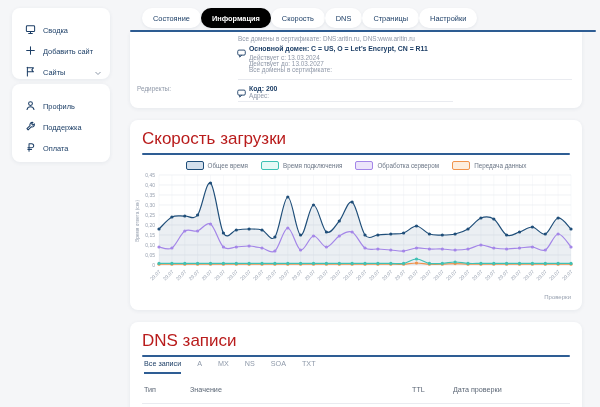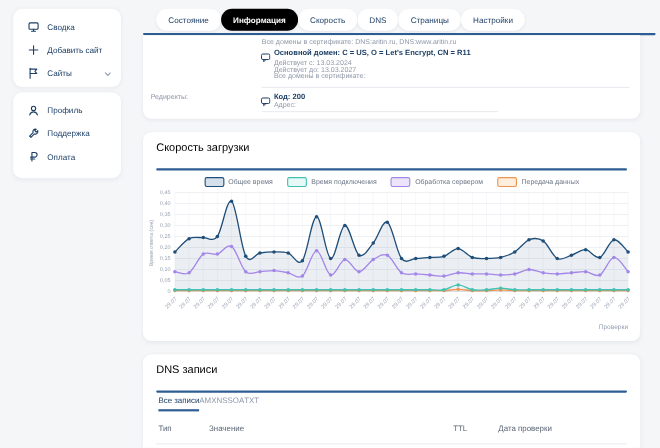--- a/index.html
+++ b/index.html
@@ -9,21 +9,21 @@
     font-family:"Liberation Sans",sans-serif;
     color:#1c3e66;
   }
   #page{position:absolute;inset:0}
   .card{position:absolute;background:#fff;border-radius:8px;box-shadow:0 1px 4px rgba(25,50,90,.07)}
 
   
   .side-card{left:12px;width:98px;padding:6px 0}
   #side-card-0{top:8px;height:59px}
   #side-card-1{top:84px;height:66px}
-  .side-item{display:flex;align-items:center;gap:7px;height:21px;padding:0 8px 0 13px;font-size:7.4px;cursor:pointer}
+  .side-item{display:flex;align-items:flex-end;gap:7px;height:21px;padding:0 8px 0 13px;font-size:7.4px;cursor:pointer}
   .side-item svg{flex:0 0 auto}
   .side-label{white-space:nowrap}
   .side-chevron{margin-left:auto}
 
   
   #tabs{position:absolute;left:142px;top:8px;display:flex;}
   .tab{height:20px;display:flex;align-items:center;padding:0 11px;background:#fff;border-radius:11px;
        font-size:7.4px;color:#1c3e66;box-shadow:0 1px 3px rgba(25,50,90,.08);cursor:pointer;white-space:nowrap}
   .tab.active{background:#000000;color:#fff;font-weight:bold}
 
@@ -41,31 +41,31 @@
   .cert-all{position:absolute;left:119px;top:33.5px}
   .cert-div{position:absolute;left:108px;right:10px;top:47px;height:1px;background:#e9ebf0}
   .redir-label{position:absolute;left:7px;top:53px}
   .redir-icon{position:absolute;left:107px;top:52px}
   .redir-code{position:absolute;left:119px;top:53px}
   .redir-addr{position:absolute;left:119px;top:59.5px}
   .redir-underline{position:absolute;left:108px;top:69px;width:215px;height:1px;background:#e9ebf0}
 
   
   #chart-card{left:130px;top:120px;width:452px;height:190px}
-  .section-title{position:absolute;left:12px;top:9px;font-size:10px;color:#000000}
+  .section-title{position:absolute;left:12px;top:9px;font-size:17px;color:#b91c1c}
   .section-divider{position:absolute;left:12px;right:12px;top:33px;height:1.5px;background:#2e5d94;border-radius:1px}
   #legend{position:absolute;left:12px;right:12px;top:41px;display:flex;justify-content:center;gap:13px}
   .legend-item{display:flex;align-items:center;gap:4px;cursor:pointer}
   .legend-swatch{width:16px;height:7px;border-radius:2px;border:1.5px solid}
   .legend-label{font-size:6.3px;color:#6b7686;white-space:nowrap}
   #chart-svg{position:absolute;left:3px;top:53px}
 
   
   #dns-card{left:130px;top:322px;width:452px;height:100px}
-  #dns-tabs{position:absolute;left:14px;top:37px;display:flex;align-items:flex-start}
+  #dns-tabs{position:absolute;left:14px;top:37px;display:flex;gap:16px;align-items:flex-start}
   .dns-tab{font-size:7.2px;color:#8e99a9;padding-bottom:4px;cursor:pointer;white-space:nowrap}
   .dns-tab.active{color:#1c3e66;border-bottom:2px solid #2e5d94}
   #dns-headers{position:absolute;left:14px;top:63px;display:flex}
   .dns-h{font-size:7.2px;color:#5b6675}
   .dns-h:nth-child(1){width:46px}
   .dns-h:nth-child(2){width:222px}
   .dns-h:nth-child(3){width:41px}
   .dns-bottom-div{position:absolute;left:12px;right:12px;top:81px;height:1px;background:#e9ebf0}
 </style>
 </head>

